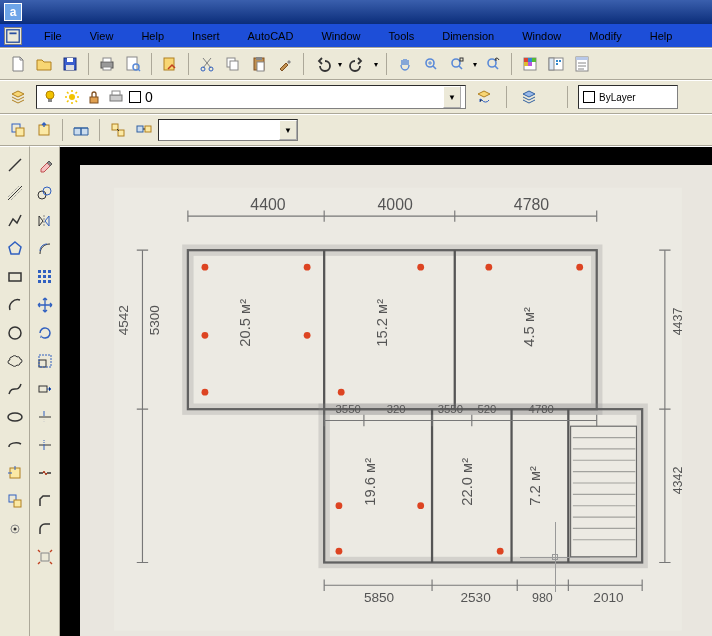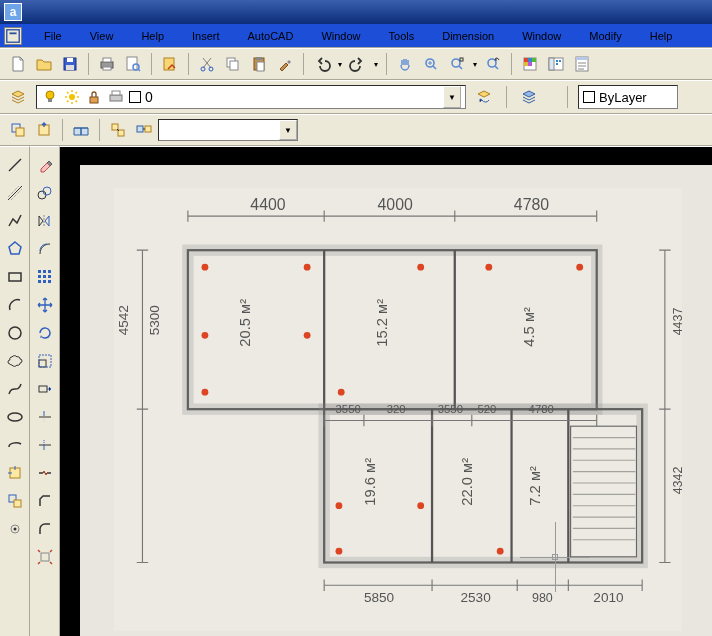--- a/index.html
+++ b/index.html
@@ -401,21 +401,21 @@
   <div class="tsep"></div>
   <div class="tbtn">
       <svg class="i" viewBox="0 0 18 18">
         <path d="M9 3l6 3-6 3-6-3z" fill="#98b8e8" stroke="#3060a0"></path>
         <path d="M3 9l6 3 6-3M3 12l6 3 6-3" fill="none" stroke="#3060a0"></path>
       </svg>
     </div>
   <div class="tsep" style="margin-left:20px"></div>
   <div class="bylayer-combo">
     <div class="sq"></div>
-    <span style="font-size:13px;">ByLayer</span>
+    <span style="font-size:10px;">ByLayer</span>
   </div>
 </div>
 
 <div class="toolbar2">
   <div class="tbtn">
       <svg class="i" viewBox="0 0 18 18">
         <rect x="3" y="3" width="8" height="8" fill="none" stroke="#3060c0"></rect>
         <rect x="7" y="7" width="8" height="8" fill="#fbe9a5" stroke="#b08020"></rect>
       </svg>
     </div>

